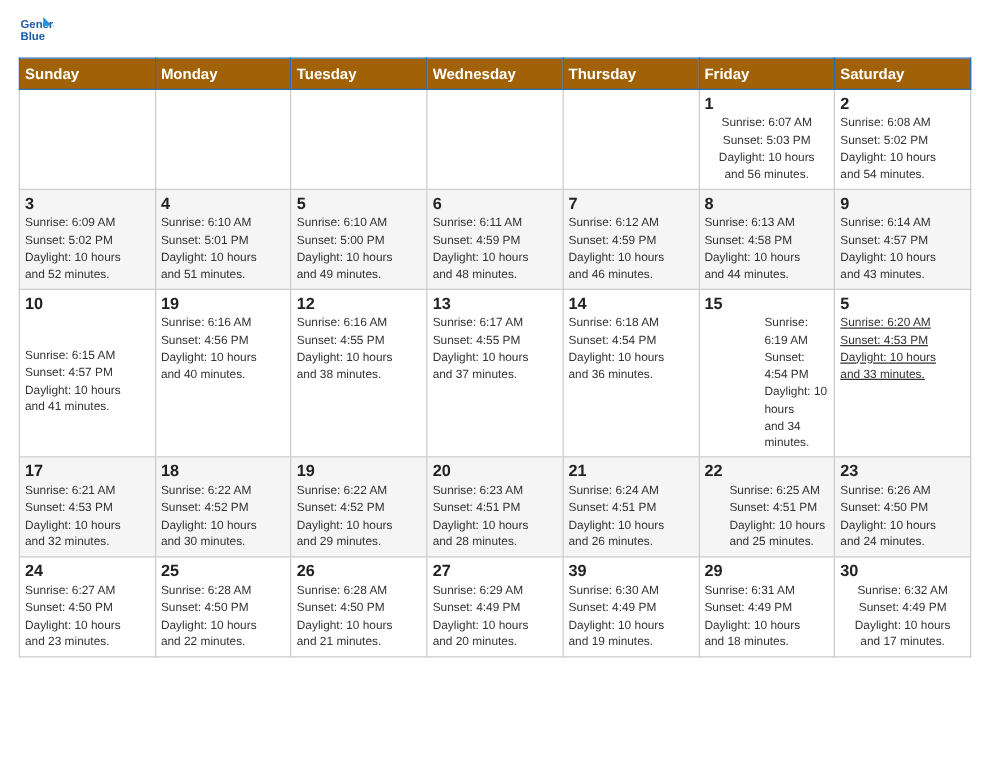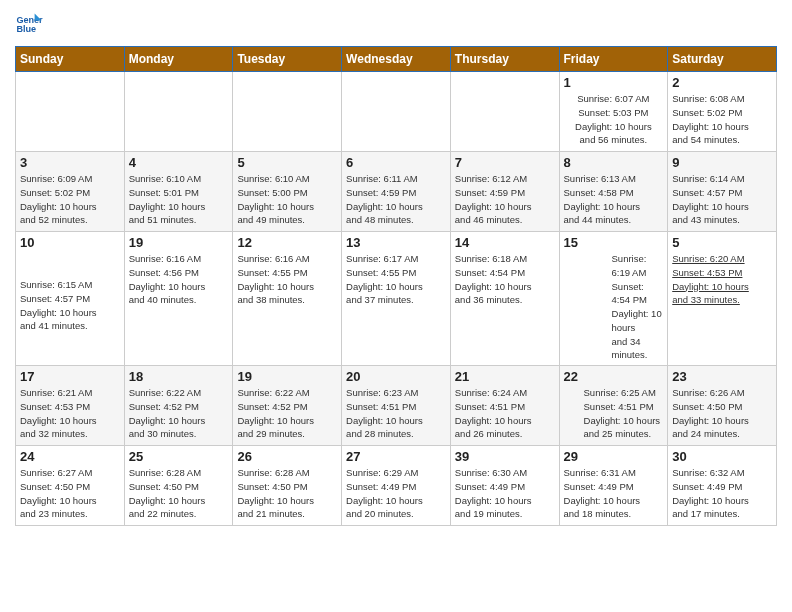--- a/index.html
+++ b/index.html
@@ -325,21 +325,21 @@
           </td>
           <td>
             <span class="day-num">29</span>
             <div class="day-info" style="white-space: pre-line;">Sunrise: 6:31 AM
 Sunset: 4:49 PM
 Daylight: 10 hours
 and 18 minutes.</div>
           </td>
           <td>
             <span class="day-num">30</span>
-            <div class="day-info" style="white-space: pre-line;">Sunrise: 6:32 AM
+            <div class="day-info" style="white-space: pre-line; text-align: center;">Sunrise: 6:32 AM
 Sunset: 4:49 PM
 Daylight: 10 hours
 and 17 minutes.</div>
           </td>
         </tr>
       </tbody>
   </table>
 </div>
 
 </body></html>

